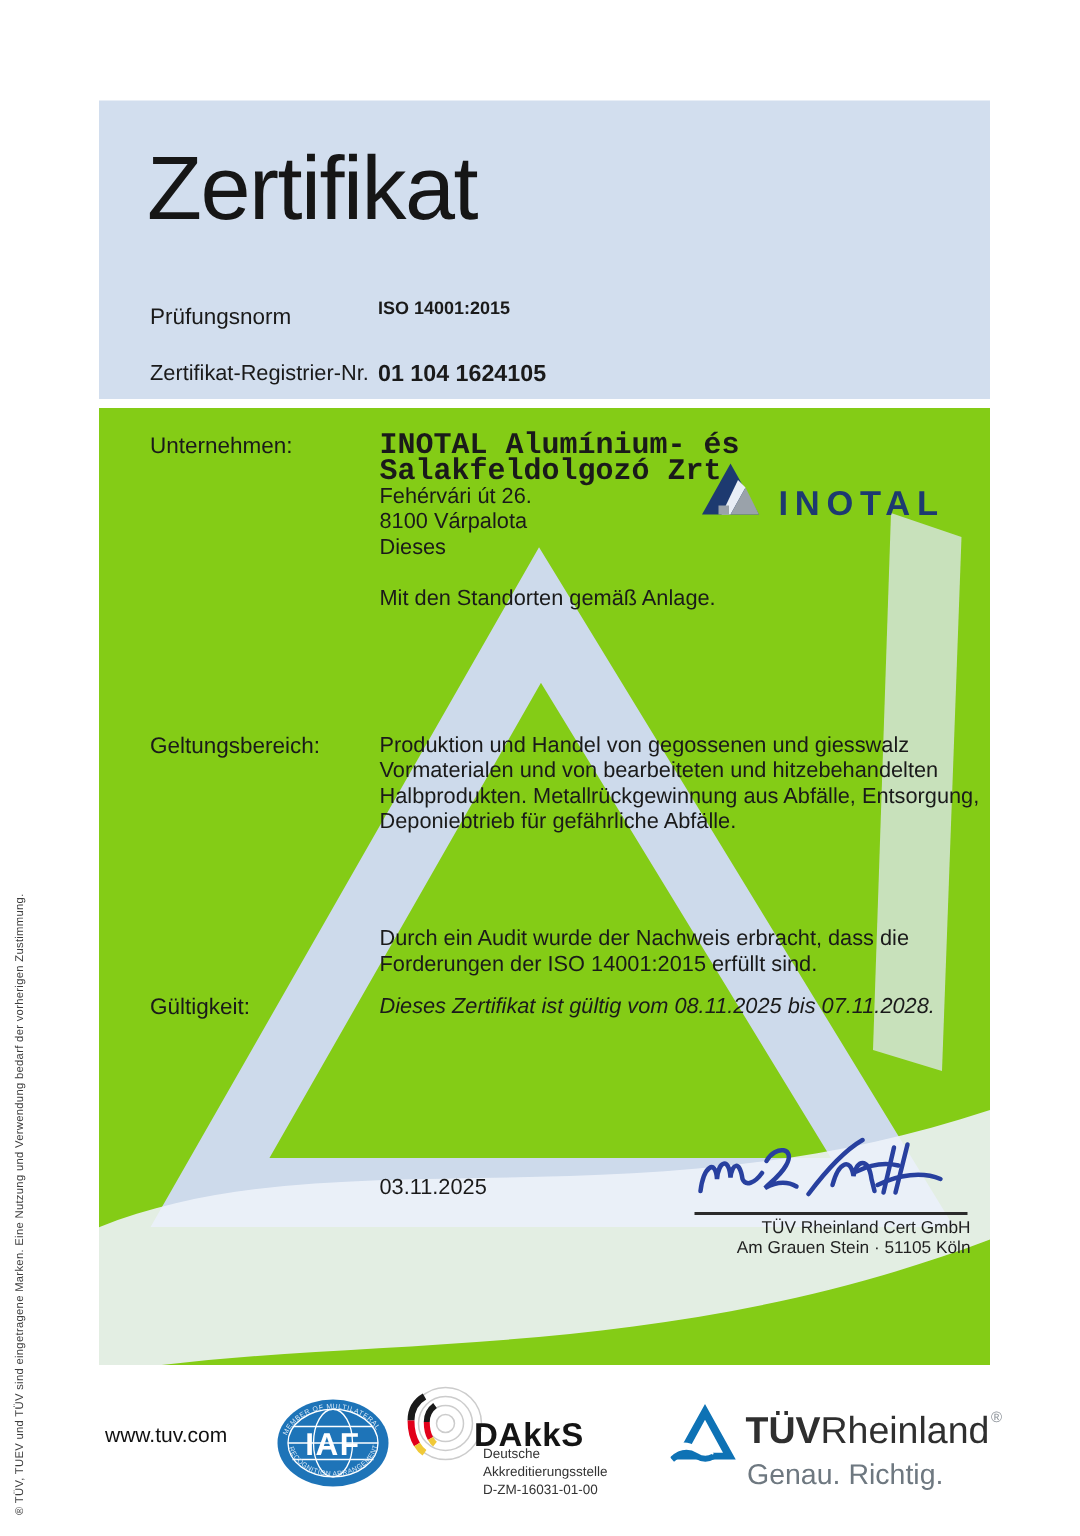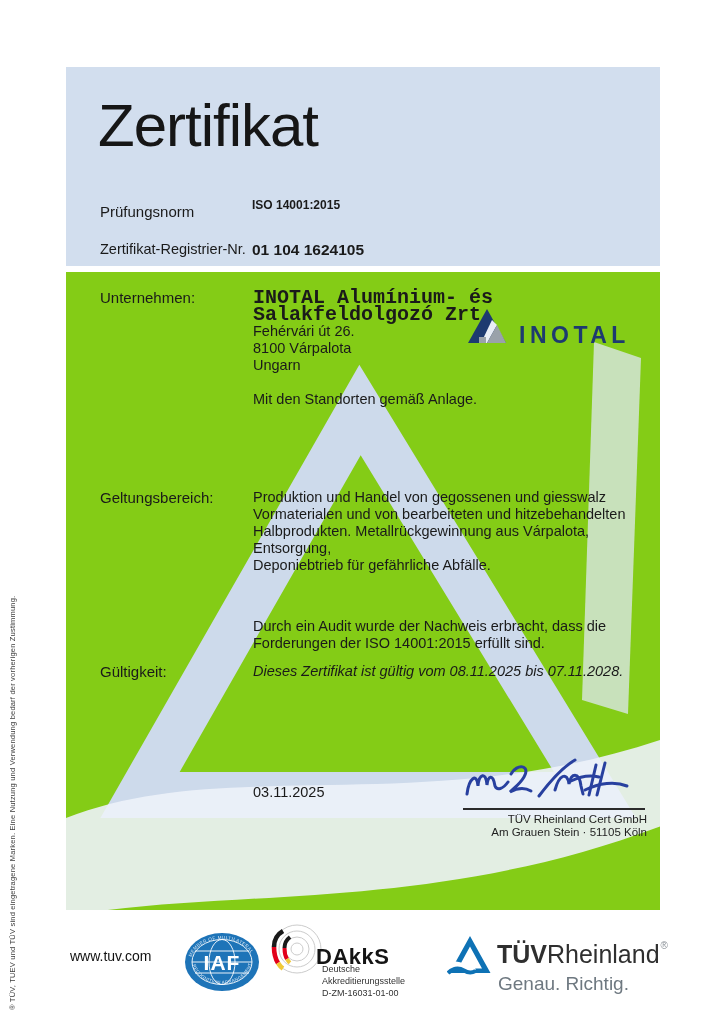--- a/index.html
+++ b/index.html
@@ -81,39 +81,39 @@
       <path d="M294 138 L529 523 L74 523 Z" fill="none" stroke="#cddaeb" stroke-width="46"></path>
       <path d="M-30 560 C 140 470, 360 560, 630 455 L 630 540 C 370 650, 150 610, -30 650 Z" fill="#edf2f9" opacity="0.9"></path>
     </svg>
 
     <div class="abs lbl lbl-unternehmen">Unternehmen:</div>
     <div class="abs txt company-block">
       <span class="block-line bold">INOTAL Alumínium- és</span>
       <span class="block-line bold">Salakfeldolgozó Zrt.</span>
       <span class="block-line">Fehérvári út 26.</span>
       <span class="block-line">8100 Várpalota</span>
-      <span class="block-line">Ungarn</span>
+      <span class="block-line">Dieses</span>
     </div>
     <div class="abs txt sites-note">Mit den Standorten gemäß Anlage.</div>
 
     <div class="abs inotal-logo">
       <svg width="44" height="40" viewBox="0 0 44 40">
         <polygon points="2,37 21,3 40,37" fill="#1d3a70"></polygon>
         <polygon points="26,14 31,19 21,37 15,37" fill="#e9eef6"></polygon>
         <polygon points="31,19 40,37 21,37" fill="#9aa2aa"></polygon>
         <rect x="13" y="31" width="7" height="6" fill="#9aa2aa"></rect>
       </svg>
       <span class="inotal-word">INOTAL</span>
     </div>
 
     <div class="abs lbl lbl-scope">Geltungsbereich:</div>
     <div class="abs txt scope-block">
       <span class="block-line">Produktion und Handel von gegossenen und giesswalz</span>
       <span class="block-line">Vormaterialen und von bearbeiteten und hitzebehandelten</span>
-      <span class="block-line">Halbprodukten. Metallrückgewinnung aus Várpalota, Entsorgung,</span>
+      <span class="block-line">Halbprodukten. Metallrückgewinnung aus Abfälle, Entsorgung,</span>
       <span class="block-line">Deponiebtrieb für gefährliche Abfälle.</span>
     </div>
 
     <div class="abs txt audit-block">
       <span class="block-line">Durch ein Audit wurde der Nachweis erbracht, dass die</span>
       <span class="block-line">Forderungen der ISO 14001:2015 erfüllt sind.</span>
     </div>
 
     <div class="abs lbl lbl-validity">Gültigkeit:</div>
     <div class="abs txt validity-text">Dieses Zertifikat ist gültig vom 08.11.2025 bis 07.11.2028.</div>

